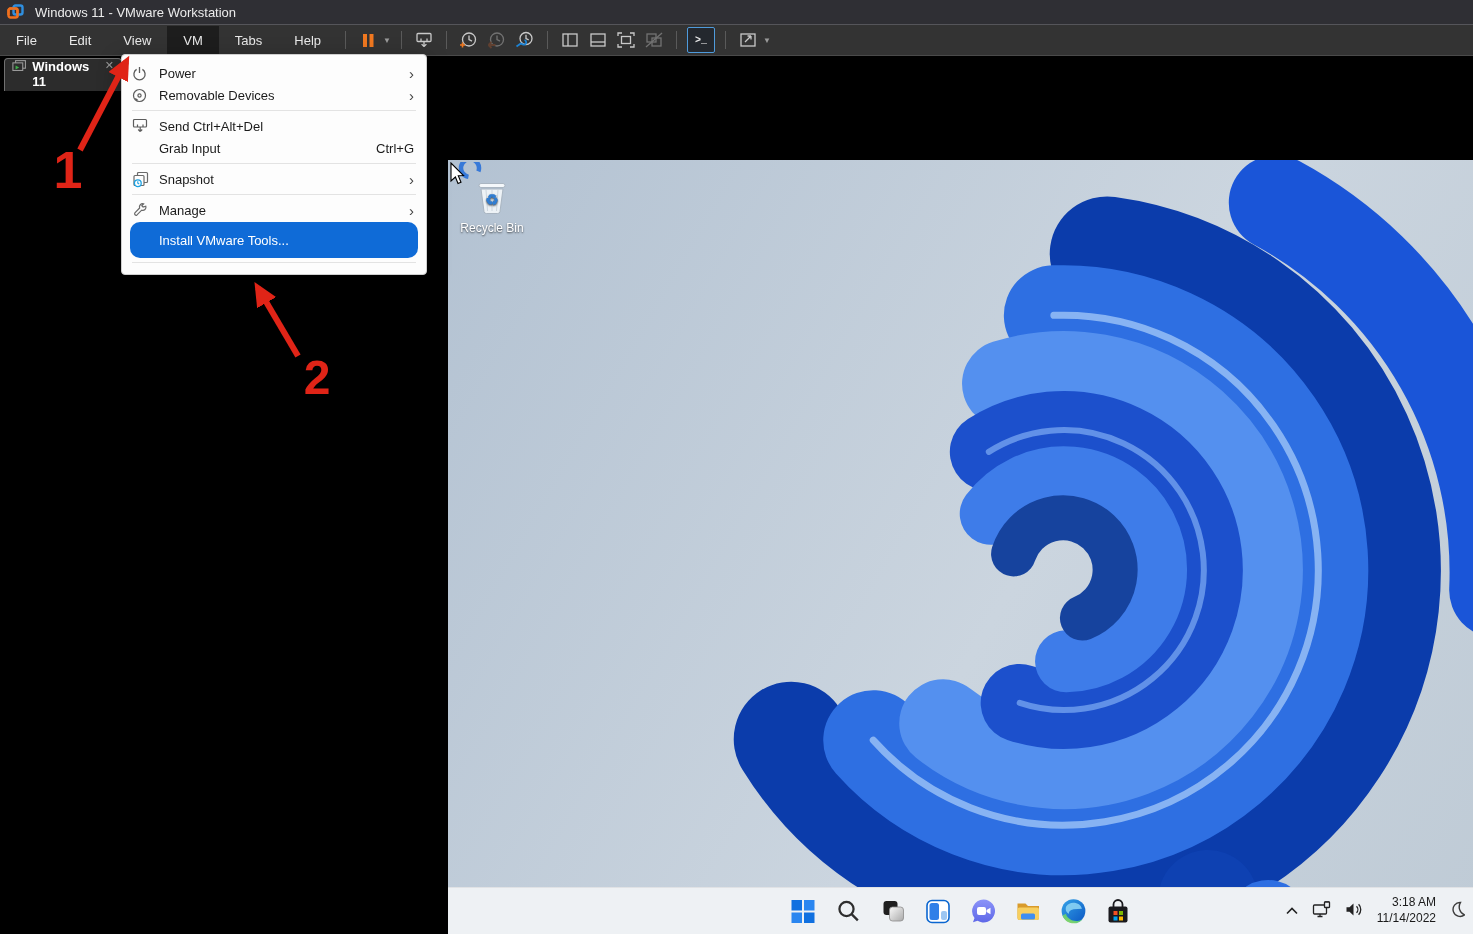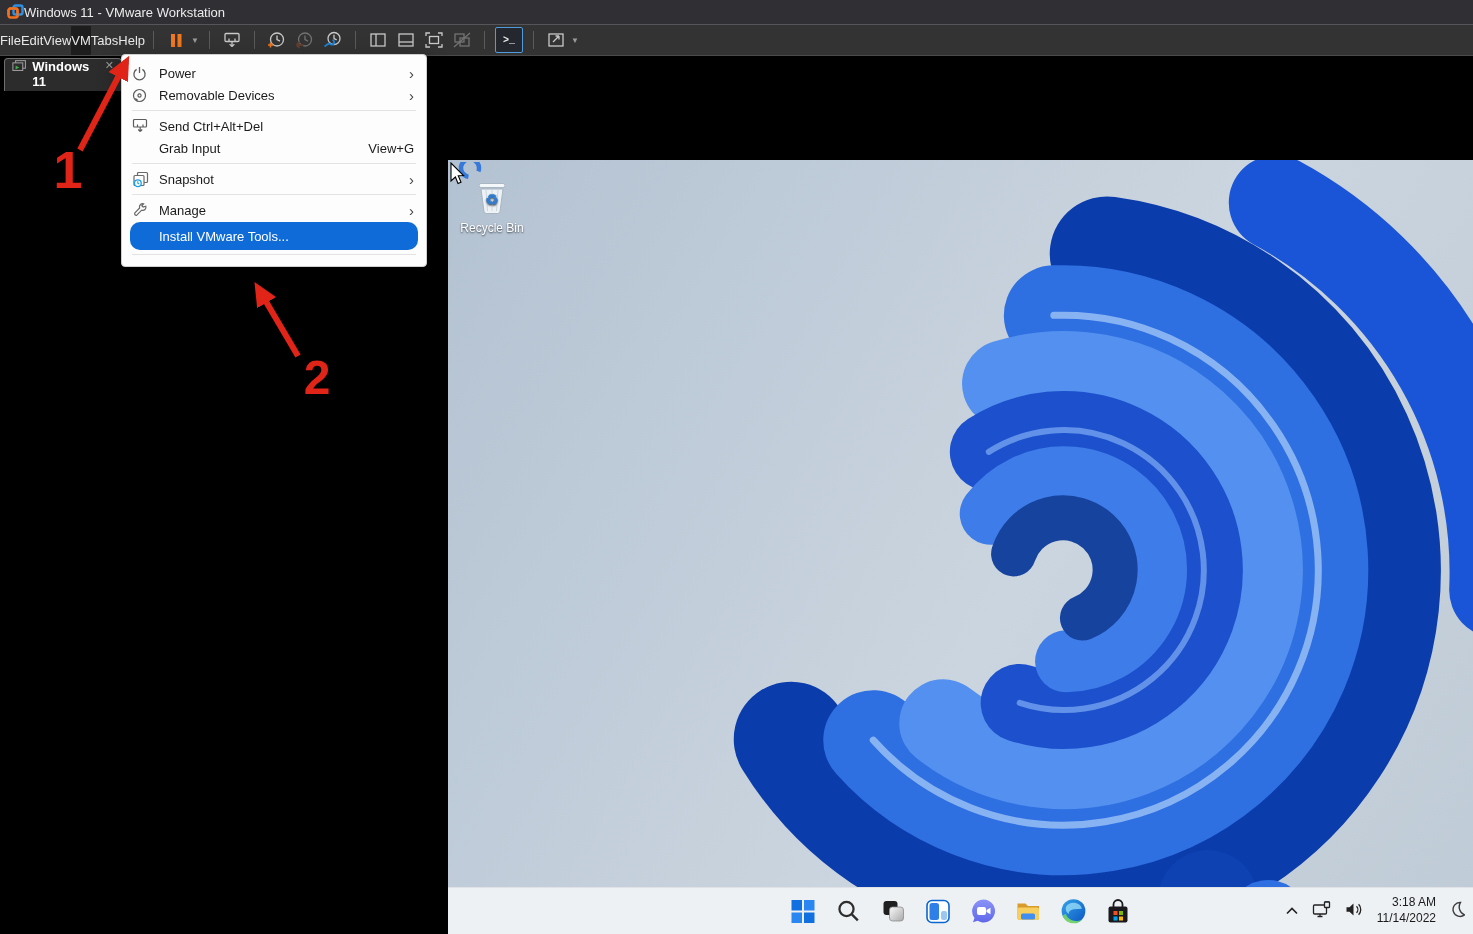--- a/index.html
+++ b/index.html
@@ -1,26 +1,26 @@
 <!DOCTYPE html>
 <html><head>
 <meta charset="utf-8">
 <style>
   html,body{margin:0;padding:0}
   body{width:1473px;height:934px;position:relative;overflow:hidden;background:#000;
        font-family:"Liberation Sans",sans-serif;}
 
   
   .titlebar{position:absolute;top:0;left:0;right:0;height:24px;background:#2f2f34;
-    border-bottom:1px solid #55555a;display:flex;align-items:center;padding-left:7px;z-index:5}
+    border-bottom:1px solid #55555a;display:flex;align-items:center;padding-left:7px;gap:11px;z-index:5}
   .title-text{color:#ececec;font-size:13px}
 
   .menubar{position:absolute;top:25px;left:0;right:0;height:30px;background:#333;
     border-bottom:1px solid #4a4a4a;display:flex;align-items:center;color:#e9e9e9;font-size:13px;z-index:5}
-  .menu-item{padding:7px 0;cursor:default}
+  .menu-item{padding:7px 16px;cursor:default}
   .menu-item.active{background:#1d1d1d}
   .tb-sep{width:1px;height:18px;background:#5a5a5a;margin:0 8px;flex:none}
   .tb-btn{display:flex;align-items:center;justify-content:center;min-width:24px;height:24px;margin:0 2px}
   .tb-btn.dim{opacity:.42}
   .tb-btn.console{border:1px solid #4f9bdc;background:#24282e;border-radius:2px;width:26px}
   .caret{color:#9a9a9a;font-size:8px;margin:0 2px 0 1px}
 
   .client{position:absolute;top:56px;left:0;right:0;bottom:0;background:#000}
 
   .vm-tab{position:absolute;top:58px;left:4px;width:118px;height:33px;background:#2c2c2c;
@@ -51,21 +51,21 @@
   
   .vm-menu{position:absolute;left:121px;top:54px;width:306px;background:#fdfdfd;
     border:1px solid #cfcfcf;border-radius:4px;box-shadow:0 8px 22px rgba(0,0,0,.45);
     padding:7px 0;z-index:20;font-size:13px;color:#1b1b1b;box-sizing:border-box}
   .mrow{display:flex;align-items:center;height:22px;padding:0 12px 0 10px}
   .micon{width:27px;display:flex;align-items:center;flex:none}
   .mlabel{white-space:nowrap}
   .mright{margin-left:auto;display:flex;align-items:center}
   .marrow{color:#444;font-size:15px;line-height:1}
   .msep{height:1px;background:#e3e3e3;margin:4px 10px}
-  .mrow.hl{background:#0f6bd7;border-radius:10px;margin:1px 8px;height:28px;color:#fff;padding:0 4px 0 2px}
+  .mrow.hl{background:#0f6bd7;border-radius:10px;margin:1px 8px;height:36px;color:#fff;padding:0 4px 0 2px}
 
   .annot-svg{position:absolute;inset:0;z-index:60;pointer-events:none}
 </style>
 </head>
 <body>
 
 <svg width="0" height="0" style="position:absolute">
   <defs>
     <linearGradient id="egB" x1="0" y1="0" x2="1" y2="1">
       <stop offset="0" stop-color="#35a3e8"></stop>
@@ -381,21 +381,21 @@
           <path d="M5.5 9v-2.5M11 9V6.5"></path>
         <path d="M8.2 9v4.5m0 0l-2-2m2 2l2-2"></path>
       </svg>
     </span>
     <span class="mlabel">Send Ctrl+Alt+Del</span>
   </div>
 
   <div class="mrow">
     <span class="micon"></span>
     <span class="mlabel">Grab Input</span>
-    <span class="mright">View+G</span>
+    <span class="mright">Ctrl+G</span>
   </div>
 
   <div class="msep"></div>
 
   <div class="mrow">
     <span class="micon">
       <svg width="17" height="17" viewBox="0 0 17 17" fill="none">
         <rect x="5.5" y="1.5" width="10" height="10" rx="1" stroke="#6a6a6a" stroke-width="1.2"></rect>
         <rect x="2" y="4.5" width="10" height="10" rx="1" stroke="#6a6a6a" stroke-width="1.2" fill="#fdfdfd"></rect>
         <circle cx="5.8" cy="12.2" r="3.4" stroke="#1ba1e2" stroke-width="1.3" fill="#fdfdfd"></circle>

